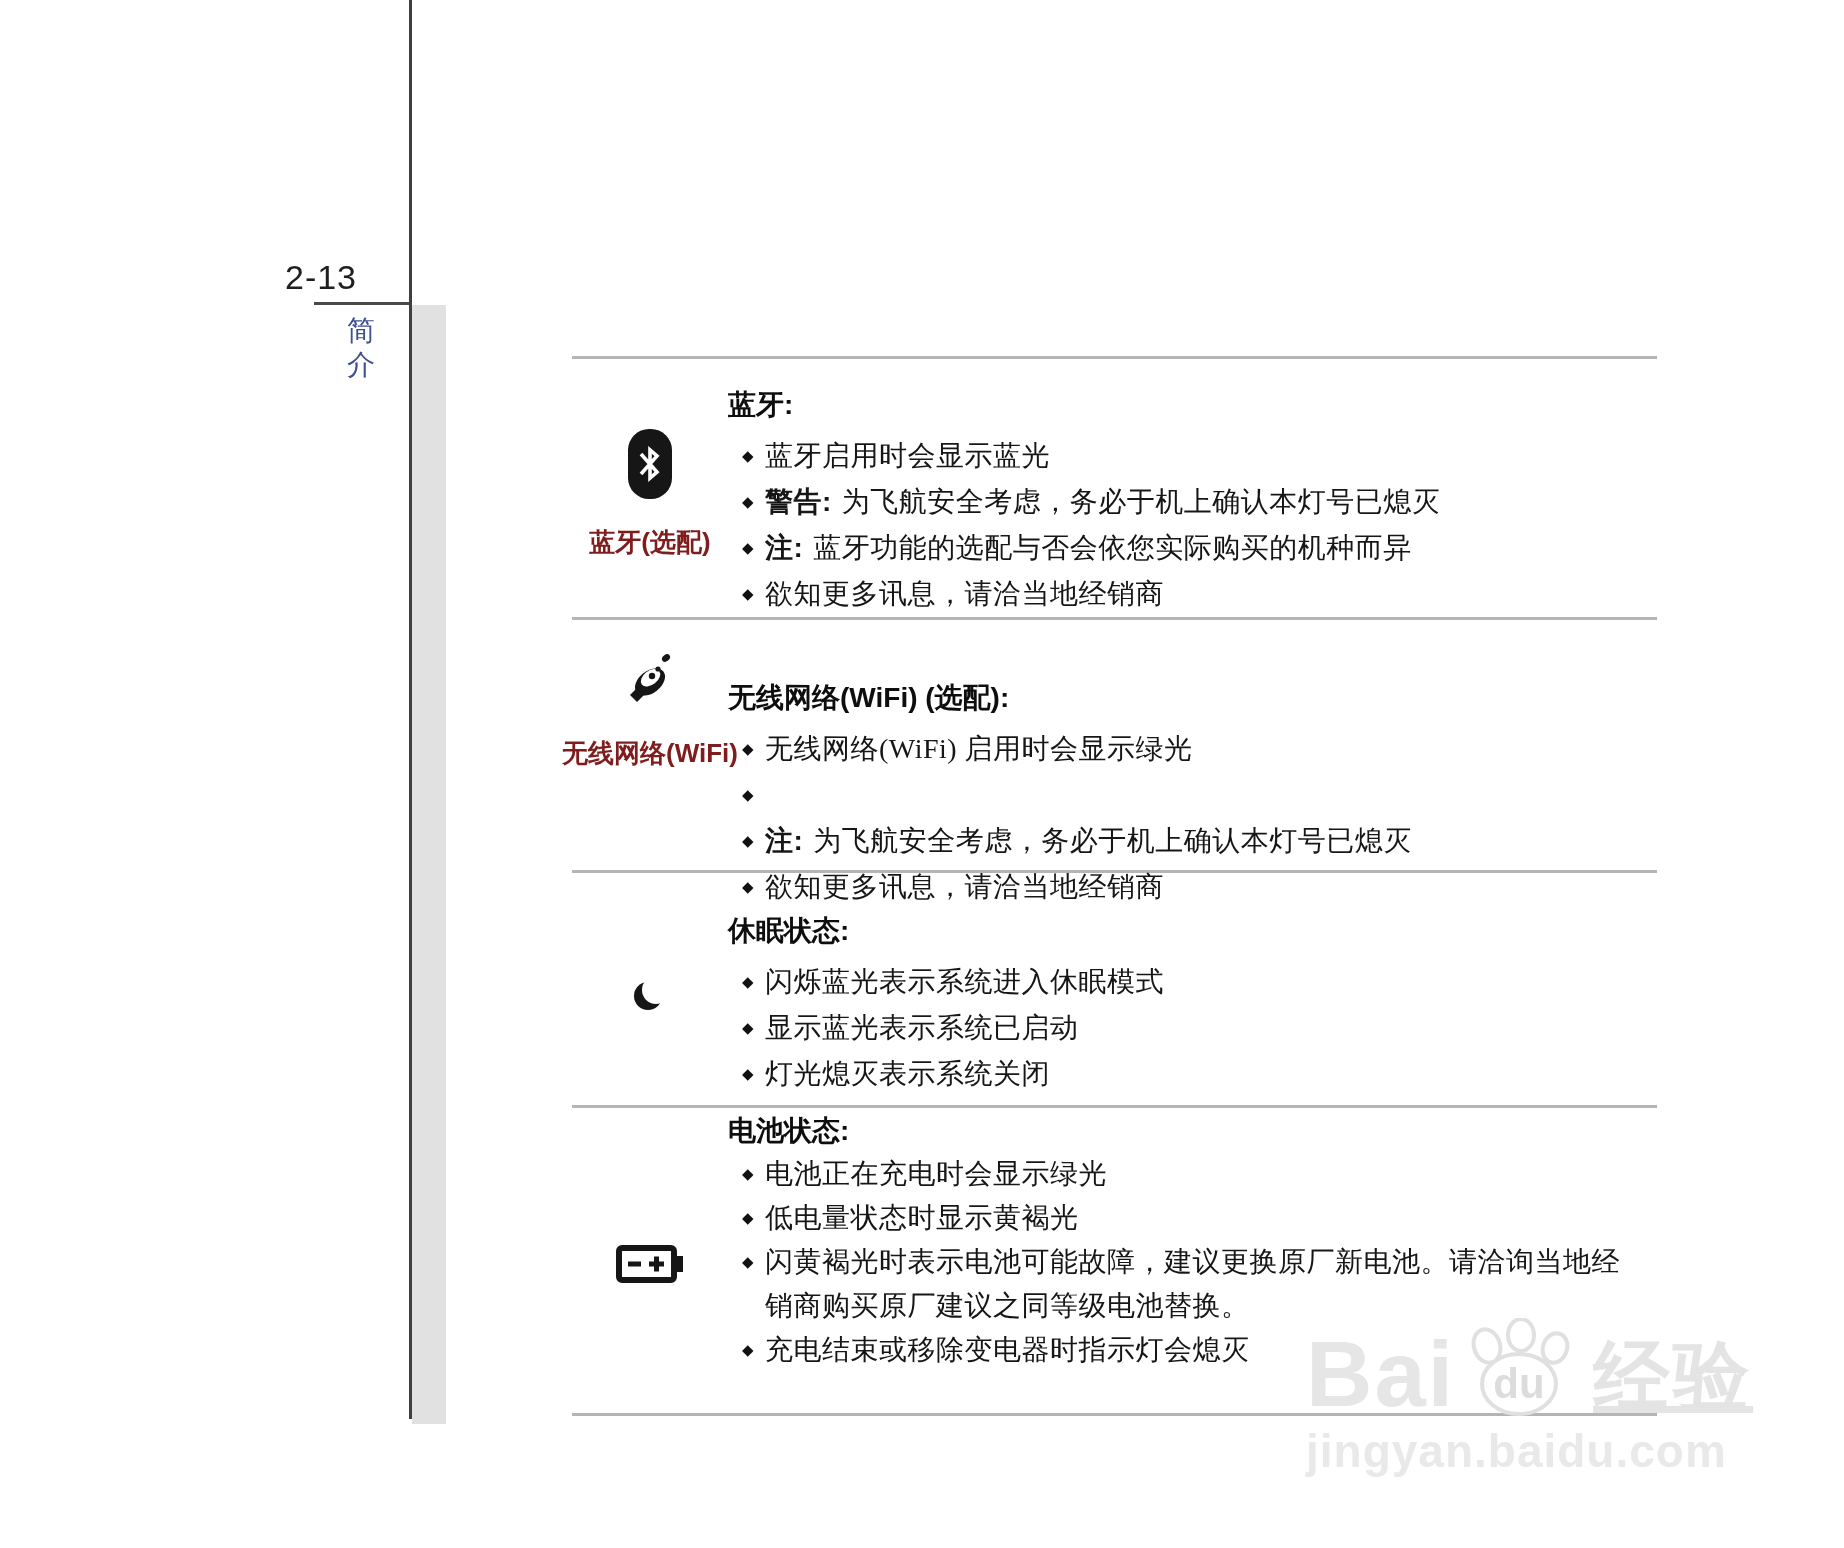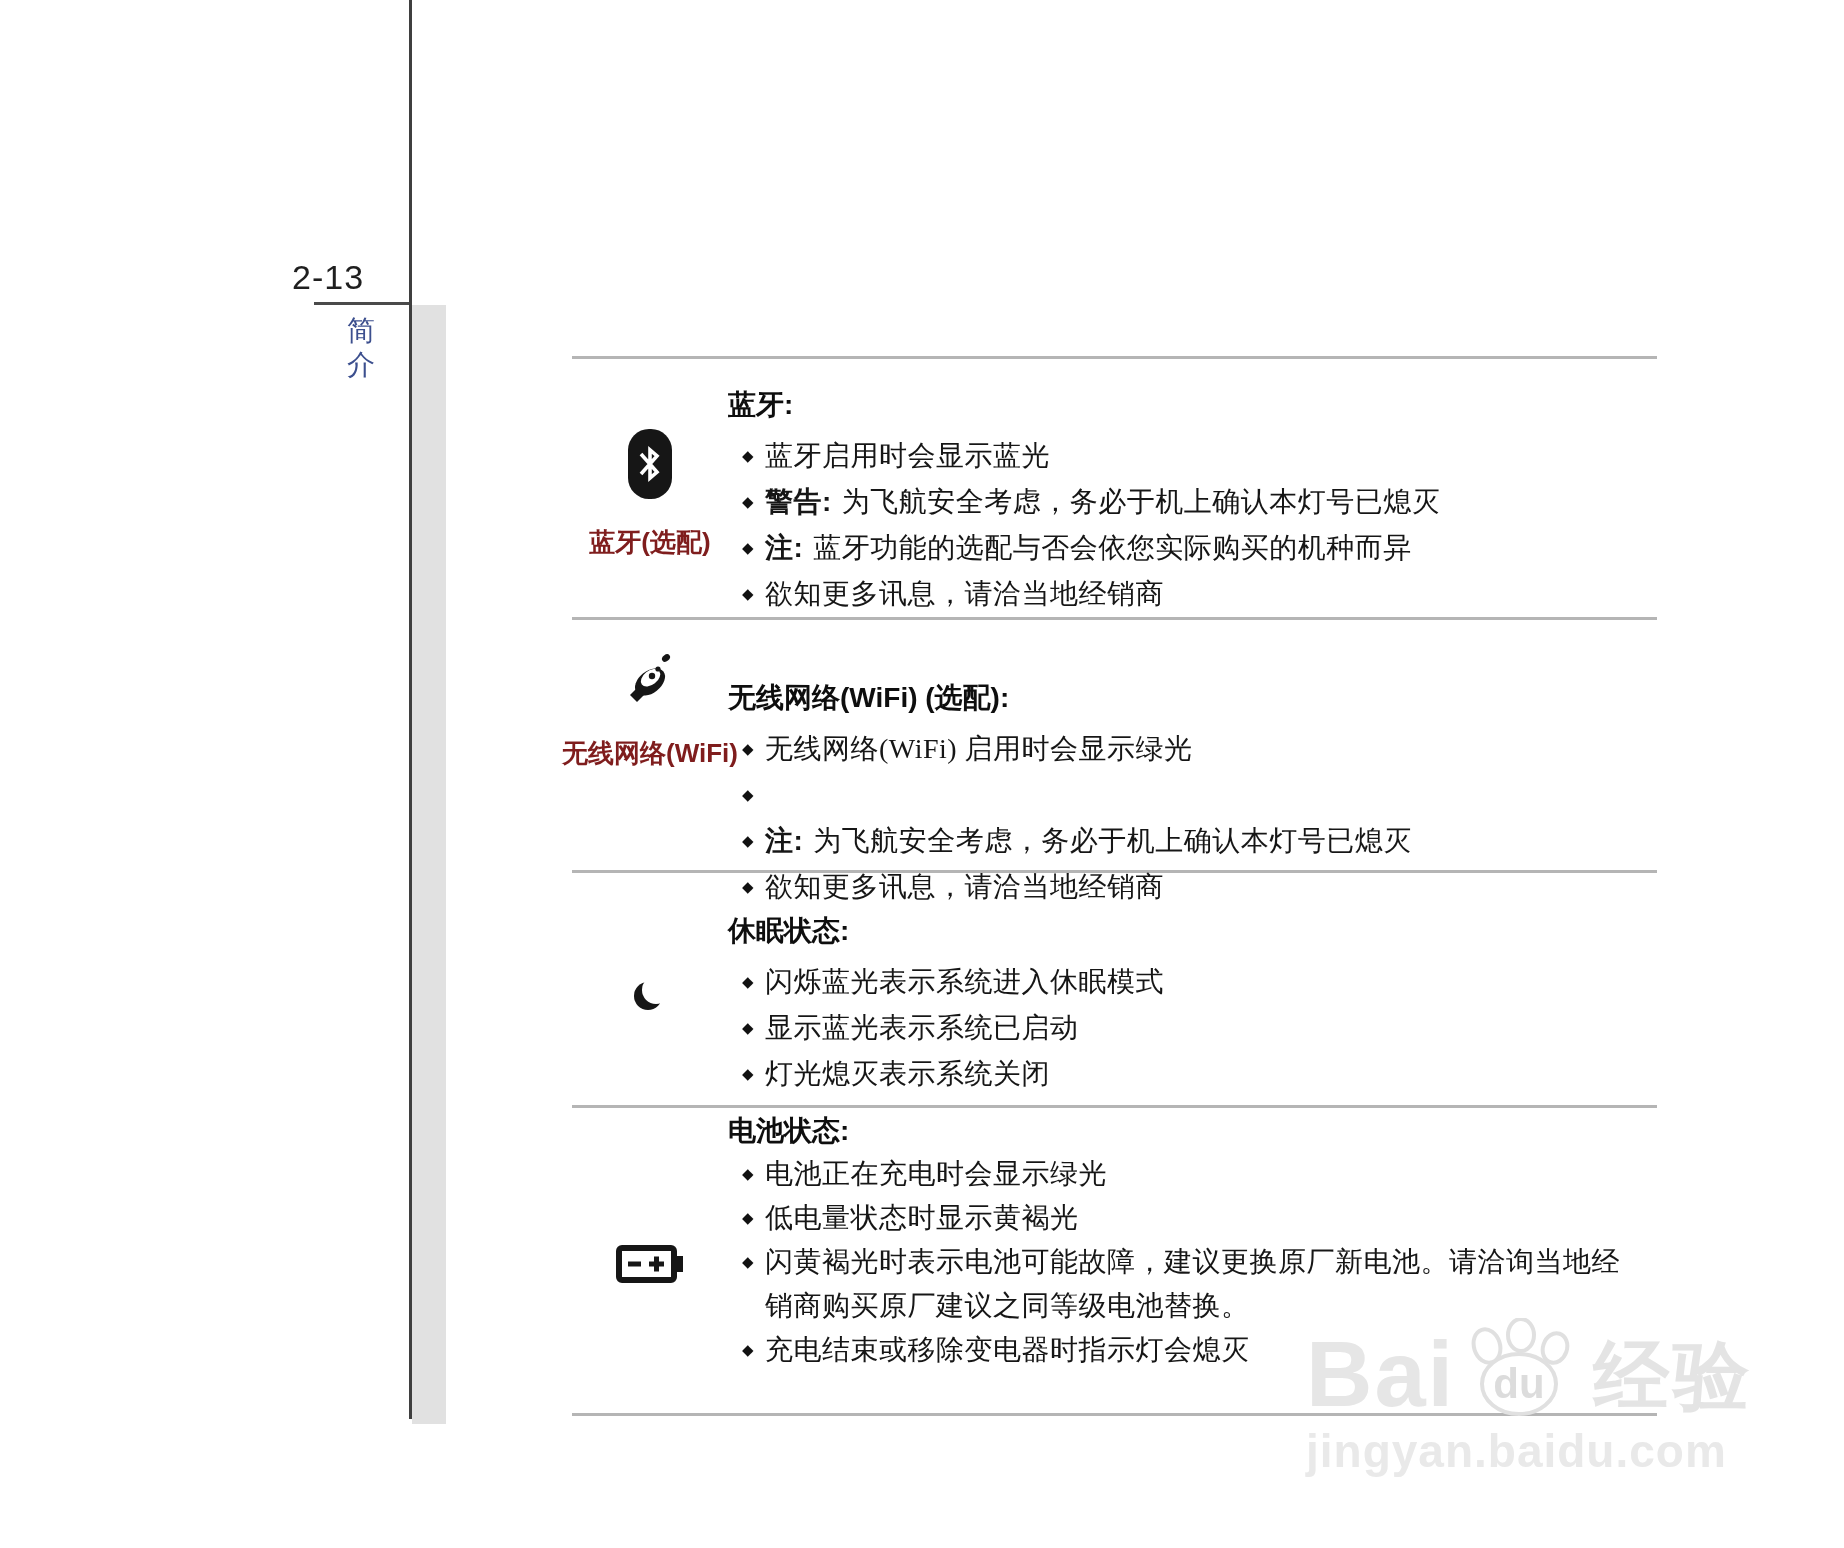--- a/index.html
+++ b/index.html
@@ -5,21 +5,21 @@
   html,body { margin:0; padding:0; background:#ffffff; }
   .canvas {
     position:relative; width:1844px; height:1548px; background:#ffffff;
     font-family:"Liberation Sans", sans-serif; overflow:hidden; color:#161616;
   }
 
   
   .vline   { position:absolute; left:409px; top:0; width:3px; height:1419px; background:#3f3f3f; }
   .hline-page { position:absolute; left:314px; top:302px; width:96px; height:3px; background:#4a4a4a; }
   .strip   { position:absolute; left:412px; top:305px; width:34px; height:1119px; background:#e1e1e1; }
-  .page-num{ position:absolute; left:292px; top:258px; width:114px; text-align:left;
+  .page-num{ position:absolute; left:264px; top:258px; width:114px; text-align:center;
              font-size:34px; color:#1f1f1f; letter-spacing:1px; }
   .side-tab{ position:absolute; left:342px; top:314px; width:38px; text-align:center;
              font-family:"Liberation Serif", serif; font-size:28px; line-height:34px; color:#3c4f8e; }
 
   
   .table   { position:absolute; left:572px; top:356px; width:1085px; border-top:3px solid #b5b5b5; }
   .row     { display:flex; border-bottom:3px solid #b5b5b5; box-sizing:border-box; }
   .row.r1  { height:261px; } .row.r2 { height:253px; } .row.r3 { height:235px; } .row.r4 { height:308px; }
 
   .icon-col{ width:156px; flex:none; display:flex; flex-direction:column; align-items:center; }
@@ -43,21 +43,21 @@
                  font-family:"Liberation Serif", serif; }
   .bullet-prefix { font-family:"Liberation Sans", sans-serif; font-weight:bold; }
   .bullet-prefix:not(:empty) { margin-right:10px; }
 
   .icon-svg { display:block; }
 
   
   .wm     { position:absolute; left:1306px; top:1318px; z-index:6; }
   .wm-row { display:flex; align-items:flex-end;justify-content:center; }
   .wm-bai { font-size:92px; font-weight:bold; line-height:88px; color:#e6e6e6; letter-spacing:2px; }
-  .wm-cn  { font-size:76px; font-weight:bold; line-height:84px; margin-left:10px; color:#e4e4e4; letter-spacing:4px; }
+  .wm-cn  { font-size:76px; font-weight:bold; line-height:84px; margin-left:10px; color:#e4e4e4; letter-spacing:4px;text-decoration:underline; }
   .wm-url { font-size:46px; font-weight:bold; margin-top:6px; letter-spacing:1px; color:#e9e9e9; }
 </style>
 </head>
 <body>
 
 <div class="canvas">
 
   <div class="page-num">2-13</div>
   <div class="hline-page"></div>
   <div class="vline"></div>

